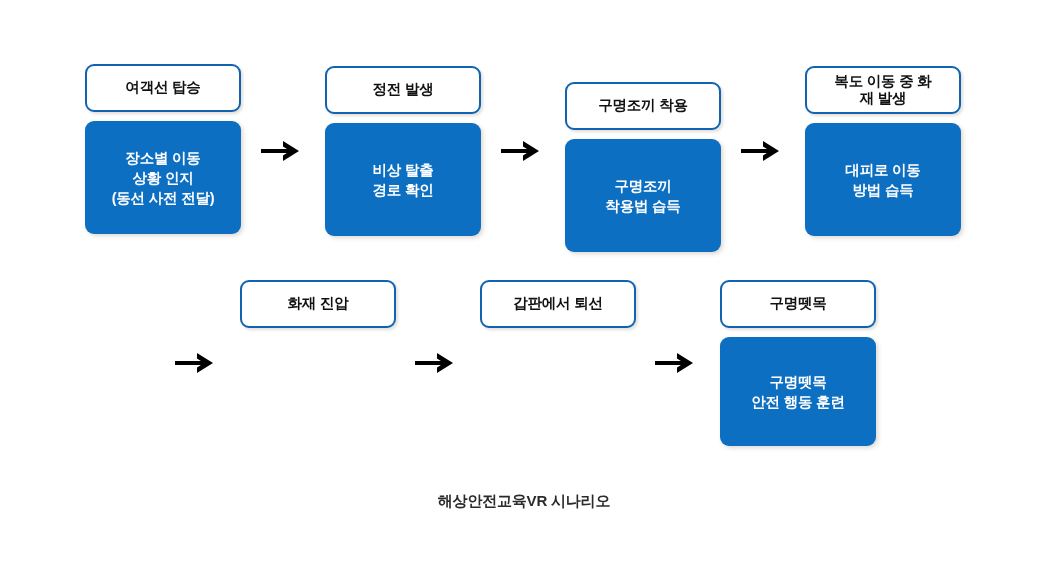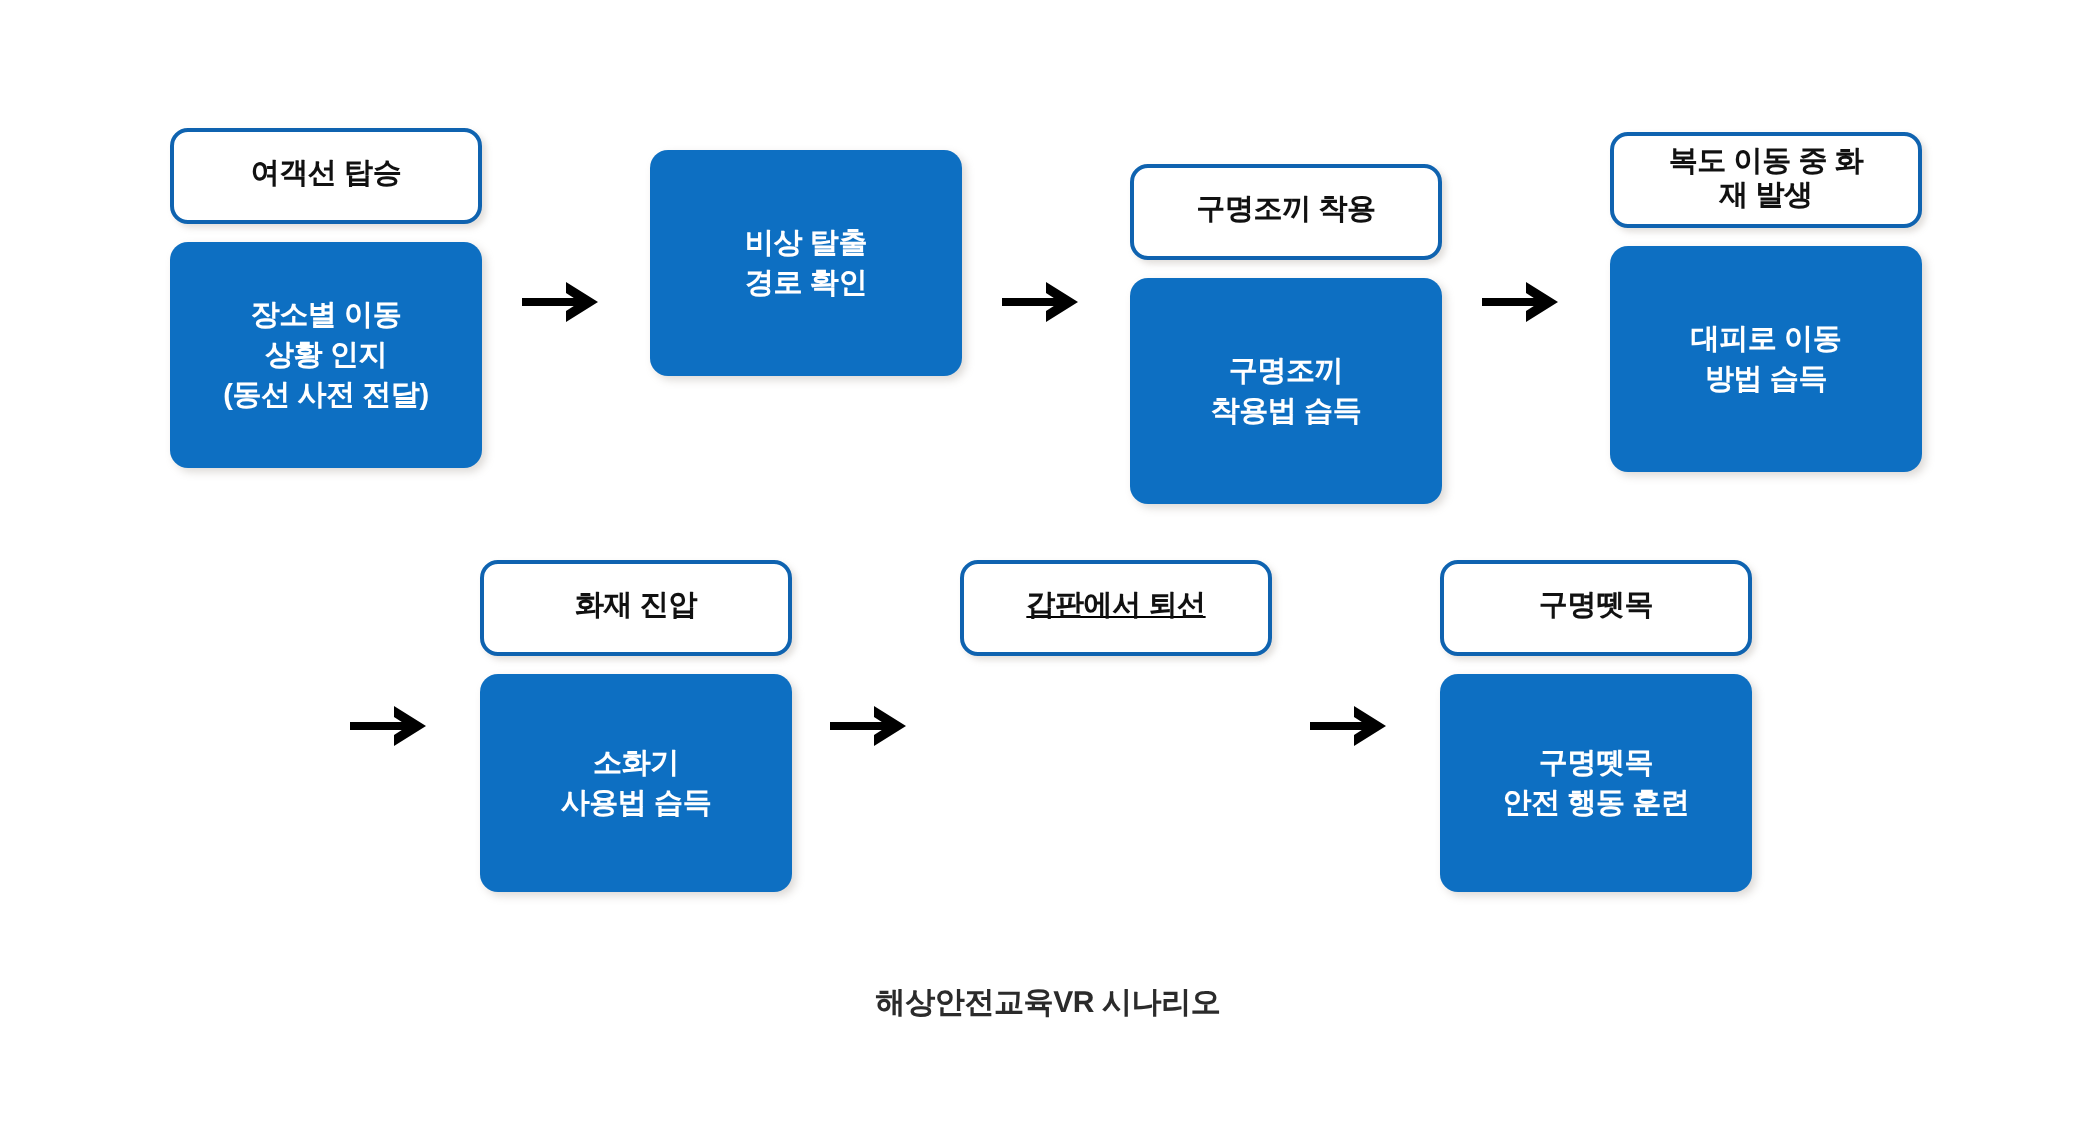--- a/index.html
+++ b/index.html
@@ -105,20 +105,21 @@
   </div>
 
   <div class="arrow" style="left:258px; top:136px;">
     <svg width="44" height="26" viewBox="0 0 44 26" aria-hidden="true">
       <line x1="2" y1="13" x2="32" y2="13" stroke="currentColor" stroke-width="4"></line>
       <path d="M24 3 L40 13 L24 23 L24 17.5 L31 13 L24 8.5 Z" fill="currentColor"></path>
     </svg>
   </div>
 
   <div class="node row1" style="left:325px; top:66px;">
+    <div class="node-header">정전 발생</div>
     <div class="node-body">비상 탈출<br>경로 확인</div>
   </div>
 
   <div class="arrow" style="left:498px; top:136px;">
     <svg width="44" height="26" viewBox="0 0 44 26" aria-hidden="true">
       <line x1="2" y1="13" x2="32" y2="13" stroke="currentColor" stroke-width="4"></line>
       <path d="M24 3 L40 13 L24 23 L24 17.5 L31 13 L24 8.5 Z" fill="currentColor"></path>
     </svg>
   </div>
 
@@ -141,31 +142,30 @@
 
   <div class="arrow" style="left:172px; top:348px;">
     <svg width="44" height="26" viewBox="0 0 44 26" aria-hidden="true">
       <line x1="2" y1="13" x2="32" y2="13" stroke="currentColor" stroke-width="4"></line>
       <path d="M24 3 L40 13 L24 23 L24 17.5 L31 13 L24 8.5 Z" fill="currentColor"></path>
     </svg>
   </div>
 
   <div class="node row2" style="left:240px; top:280px;">
     <div class="node-header">화재 진압</div>
-    <div class="node-body">소화기<br>사용법 습득</div>
   </div>
 
   <div class="arrow" style="left:412px; top:348px;">
     <svg width="44" height="26" viewBox="0 0 44 26" aria-hidden="true">
       <line x1="2" y1="13" x2="32" y2="13" stroke="currentColor" stroke-width="4"></line>
       <path d="M24 3 L40 13 L24 23 L24 17.5 L31 13 L24 8.5 Z" fill="currentColor"></path>
     </svg>
   </div>
 
-  <div class="node row2" style="left:480px; top:280px;text-decoration:underline;">
+  <div class="node row2" style="left:480px; top:280px;">
     <div class="node-header">갑판에서 퇴선</div>
   </div>
 
   <div class="arrow" style="left:652px; top:348px;">
     <svg width="44" height="26" viewBox="0 0 44 26" aria-hidden="true">
       <line x1="2" y1="13" x2="32" y2="13" stroke="currentColor" stroke-width="4"></line>
       <path d="M24 3 L40 13 L24 23 L24 17.5 L31 13 L24 8.5 Z" fill="currentColor"></path>
     </svg>
   </div>
 

